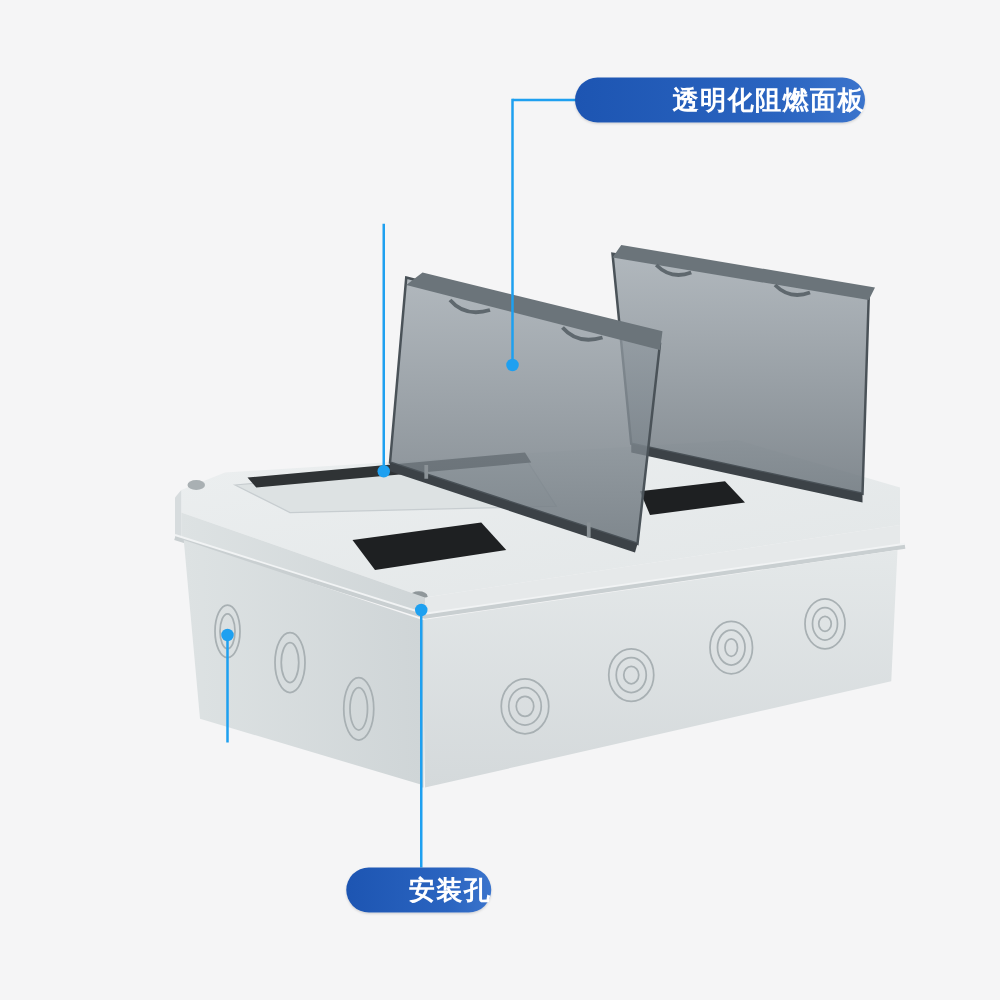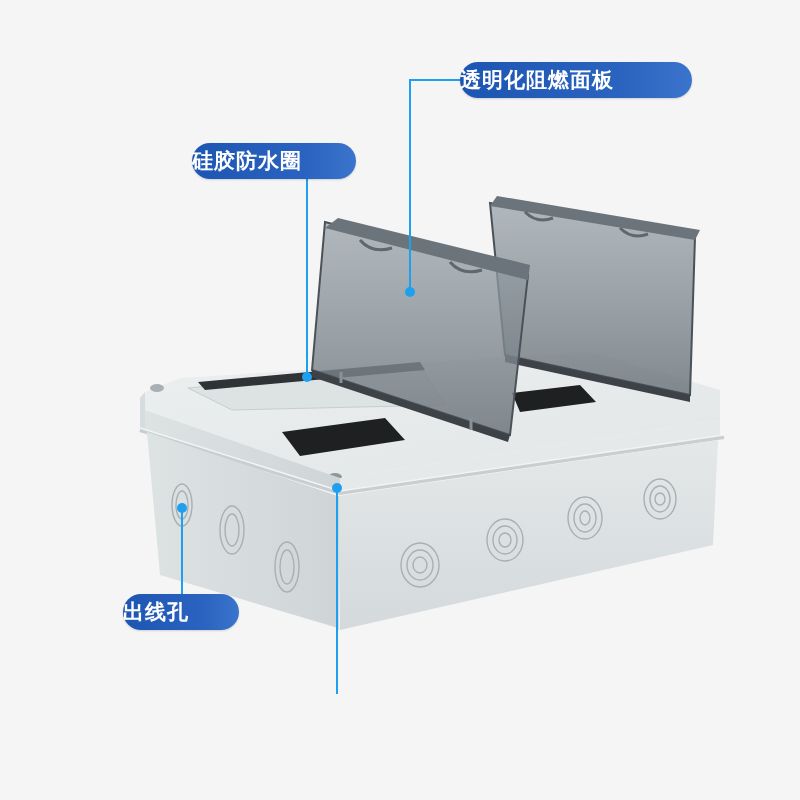--- a/index.html
+++ b/index.html
@@ -13,21 +13,21 @@
     .product-svg { position: absolute; left: 0; top: 0; }
     .callout-pill {
       position: absolute;
       height: 36px;
       border-radius: 18px;
       background: linear-gradient(90deg, #1d55b2 0%, #2a64c0 70%, #3b74cc 100%);
       color: #ffffff;
       font-weight: bold;
       font-size: 21px;
       line-height: 36px;
-      text-align: left;
+      text-align: right;
       letter-spacing: 1px;
       box-shadow: 0 1px 2px rgba(0,0,0,0.15);
       white-space: nowrap;
     }
     .leader { position: absolute; background: #1ea0f0; }
     .dot {
       position: absolute; width: 10px; height: 10px; border-radius: 50%;
       background: #1ea0f0; margin-left: -5px; margin-top: -5px;
     }
   </style>
@@ -144,15 +144,14 @@
   <div class="leader" style="left:306px;top:179px;width:2px;height:198px;"></div>
   <div class="leader" style="left:181px;top:508px;width:2px;height:86px;"></div>
   <div class="leader" style="left:336px;top:488px;width:2px;height:206px;"></div>
 
   <div class="dot" style="left:410px;top:292px;"></div>
   <div class="dot" style="left:307px;top:377px;"></div>
   <div class="dot" style="left:182px;top:508px;"></div>
   <div class="dot" style="left:337px;top:488px;"></div>
 
   <div class="callout-pill" style="left:460px;top:62px;width:232px;">透明化阻燃面板</div>
-  <div class="callout-pill" style="left:192px;top:143px;width:164px;">硅胶防水圈</div>
-  <div class="callout-pill" style="left:123px;top:594px;width:116px;">出线孔</div>
+  <div class="callout-pill" style="left:277px;top:694px;width:116px;">安装孔</div>
 </div>
 
 </body></html>

